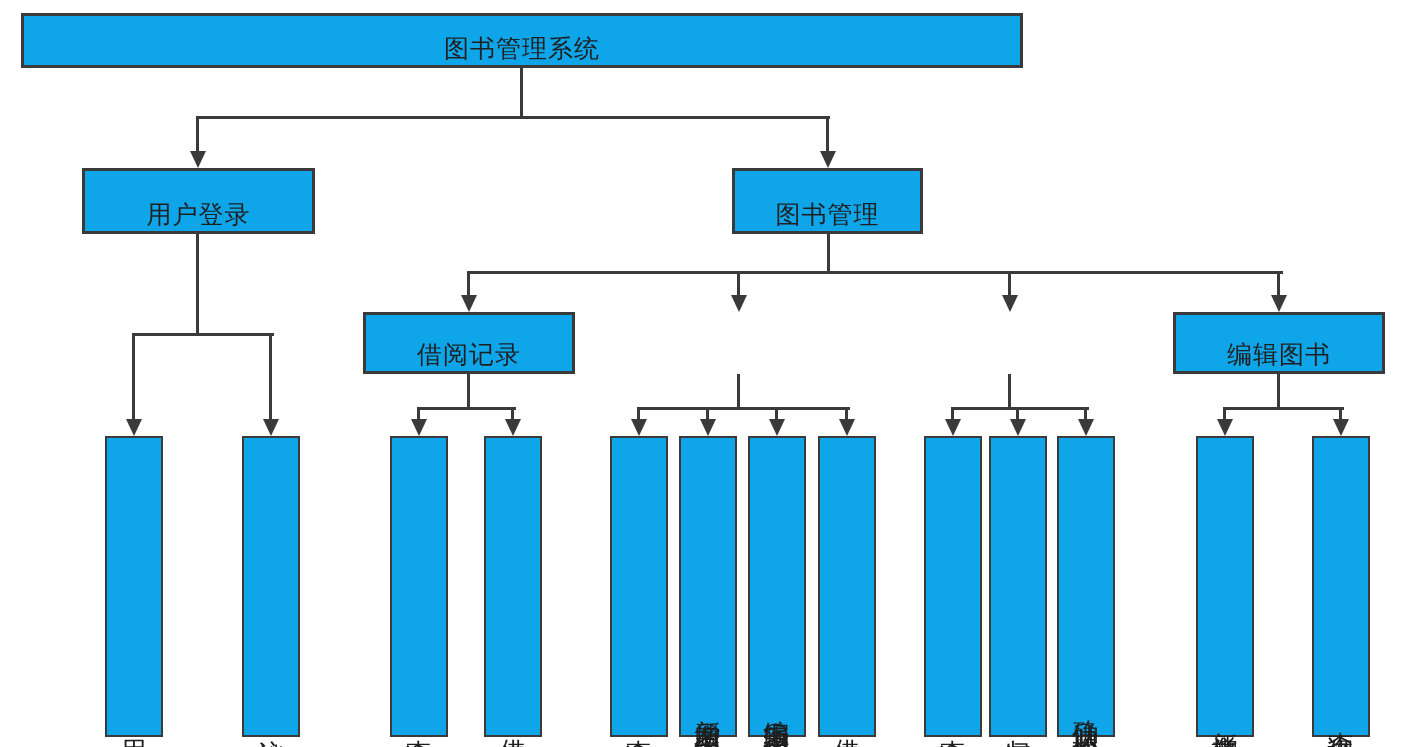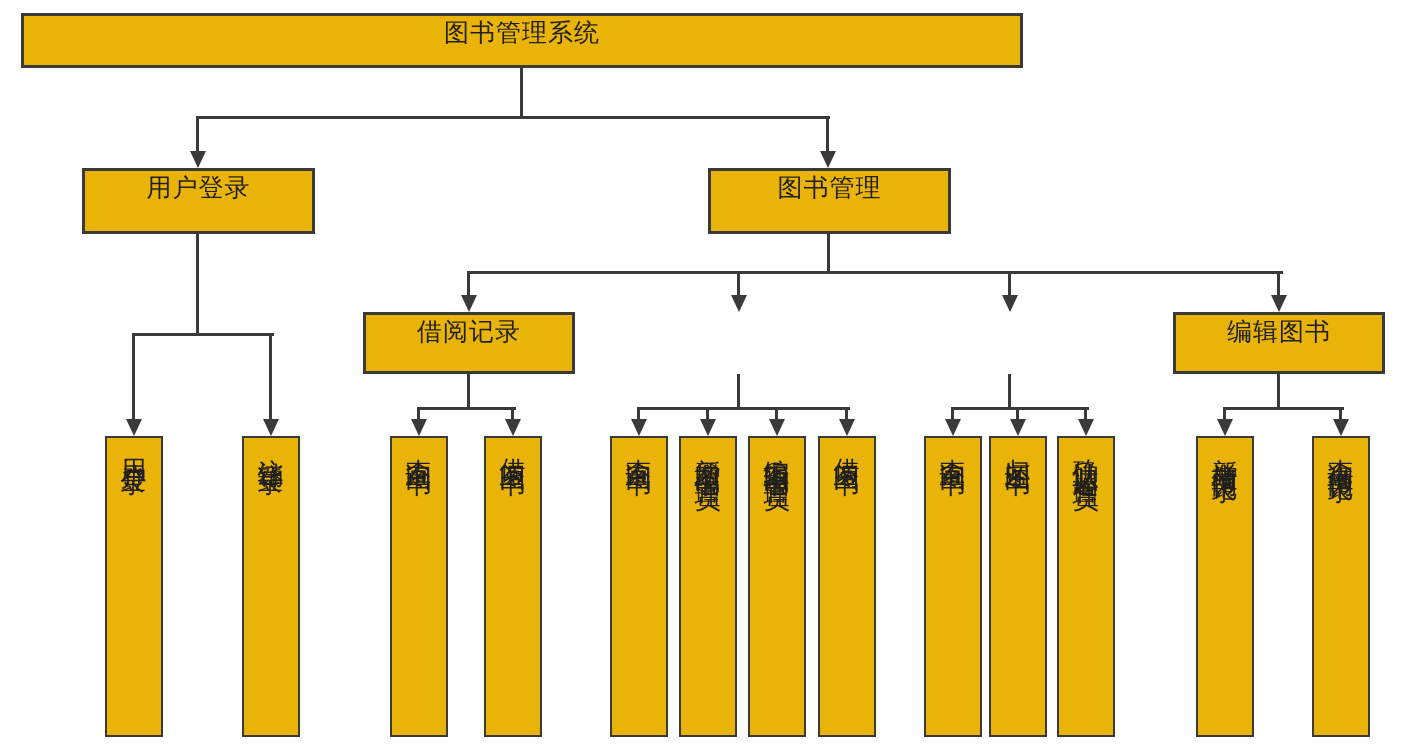--- a/index.html
+++ b/index.html
@@ -12,24 +12,24 @@
   body{font-family:"DejaVu Sans", sans-serif;}
   .canvas{
     position:relative;
     width:1405px;height:747px;
     background:var(--bg);
     overflow:hidden;
   }
   .box{
     position:absolute;
     box-sizing:border-box;
-    background:#eab308;
+    background:#0ea5e9;
     border:3px solid var(--line);
     display:flex;
-    align-items:flex-start;
+    align-items:flex-end;
     justify-content:center;
     color:var(--text);
     z-index:2;
   }
   .box.h .lbl{
     font-size:25px;
     letter-spacing:1px;
     white-space:nowrap;
   }
   .box.v{border-width:2px;}
@@ -63,21 +63,21 @@
 
 <div class="canvas">
 
   <div class="box h" style="left:21px;top:13px;width:1002px;height:55px">
     <span class="lbl">图书管理系统</span>
   </div>
 
   <div class="box h" style="left:82px;top:168px;width:233px;height:66px">
     <span class="lbl">用户登录</span>
   </div>
-  <div class="box h" style="left:708px;top:168px;width:243px;height:66px">
+  <div class="box h" style="left:732px;top:168px;width:191px;height:66px">
     <span class="lbl">图书管理</span>
   </div>
 
   <div class="box h" style="left:363px;top:312px;width:212px;height:62px">
     <span class="lbl">借阅记录</span>
   </div>
   <div class="box h" style="left:1173px;top:312px;width:212px;height:62px">
     <span class="lbl">编辑图书</span>
   </div>
 

